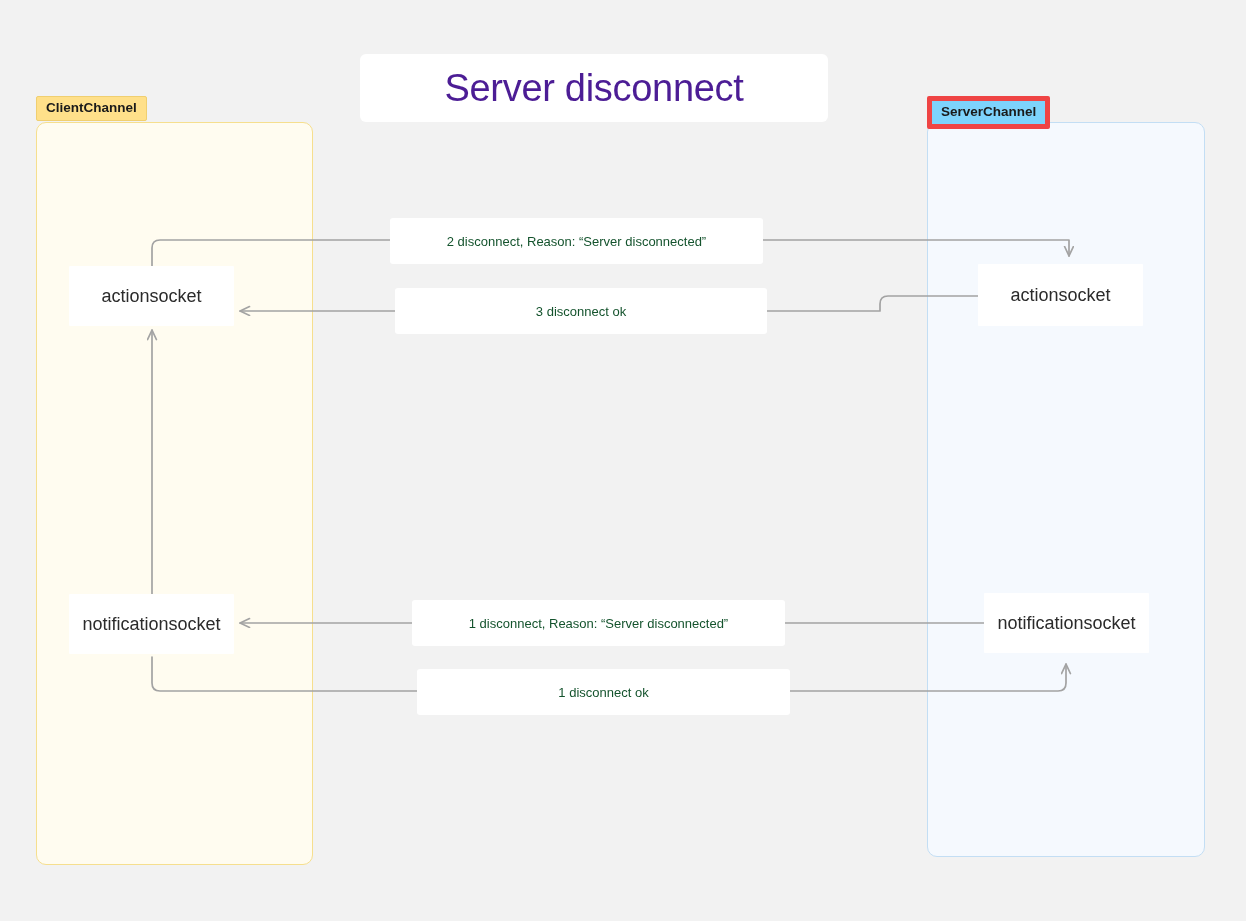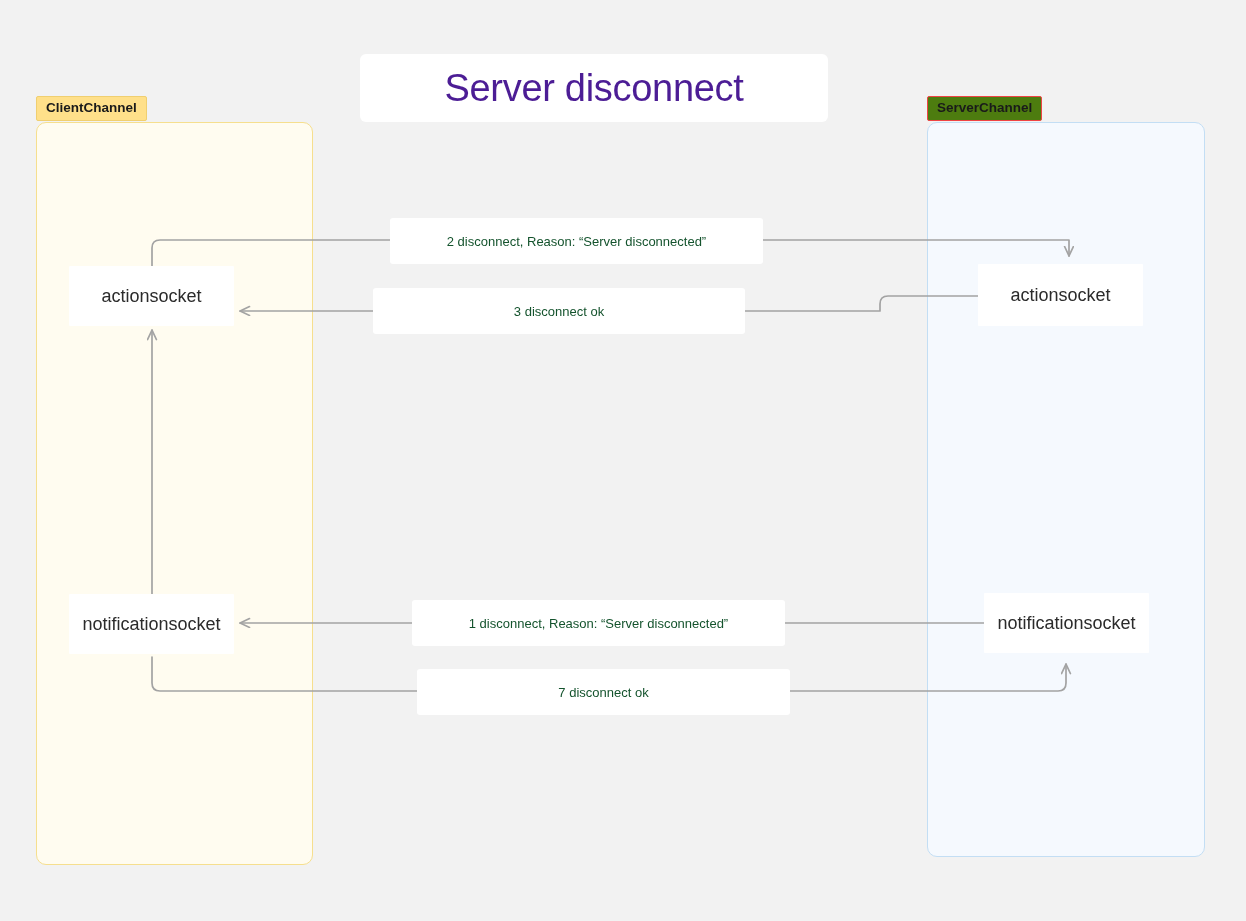--- a/index.html
+++ b/index.html
@@ -50,22 +50,22 @@
     white-space: nowrap;
     line-height: 1.15;
   }
   .label-client {
     left: 36px; top: 96px;
     background: #ffe08a;
     border: 1px solid #f0cf70;
   }
   .label-server {
     left: 927px; top: 96px;
-    background: #4d7c0f;
-    border: 1px solid #ef4444;
+    background: #7dd3fc;
+    border: 5px solid #ef4444;
   }
   
   .title-card {
     position: absolute;
     left: 360px; top: 54px;
     width: 468px; height: 68px;
     background: #ffffff;
     border-radius: 6px;
     display: flex;
     align-items: center;
@@ -145,17 +145,17 @@
 <div class="node-box" style="left:69px; top:266px; width:165px; height:60px;">actionsocket</div>
 
 <div class="node-box" style="left:69px; top:594px; width:165px; height:60px;">notificationsocket</div>
 
 <div class="node-box" style="left:978px; top:264px; width:165px; height:62px;">actionsocket</div>
 
 <div class="node-box" style="left:984px; top:593px; width:165px; height:60px;">notificationsocket</div>
 
 <div class="msg-box" style="left:390px; top:218px; width:373px; height:46px;">2 disconnect, Reason: “Server disconnected”</div>
 
-<div class="msg-box" style="left:373px; top:288px; width:372px; height:46px;">3 disconnect ok</div>
+<div class="msg-box" style="left:395px; top:288px; width:372px; height:46px;">3 disconnect ok</div>
 
 <div class="msg-box" style="left:412px; top:600px; width:373px; height:46px;">1 disconnect, Reason: “Server disconnected”</div>
 
-<div class="msg-box" style="left:417px; top:669px; width:373px; height:46px;">7 disconnect ok</div>
+<div class="msg-box" style="left:417px; top:669px; width:373px; height:46px;">1 disconnect ok</div>
 
 </body></html>

